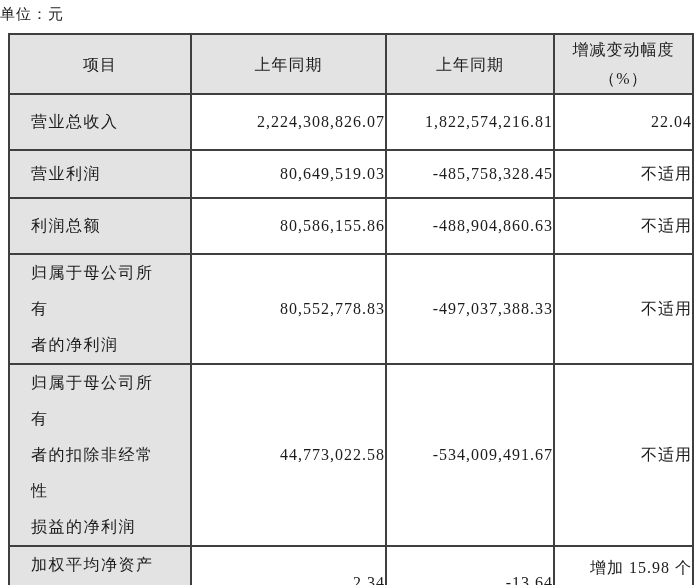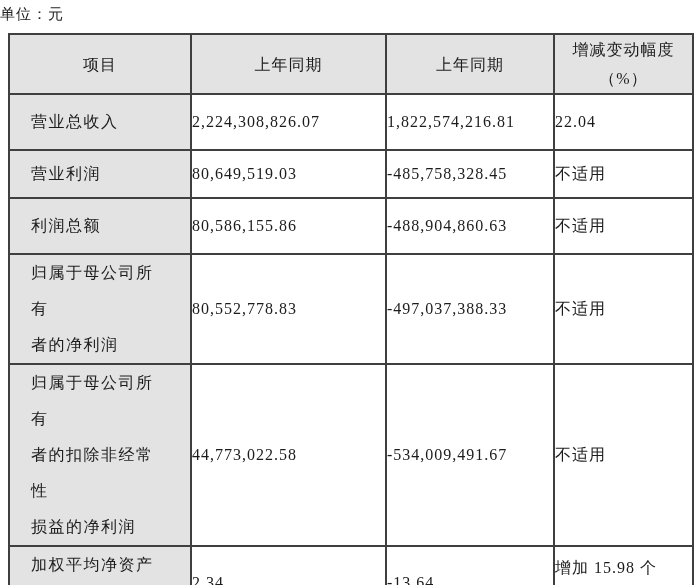--- a/index.html
+++ b/index.html
@@ -42,21 +42,21 @@
     letter-spacing: 1px;
   }
   .fin th {
     background: var(--header-bg);
     font-weight: normal;
     text-align: center;
     line-height: 29px;
   }
   .fin td {
     background: #ffffff;
-    text-align: left;
+    text-align: right;
     line-height: 30px;
   }
   .fin td.label {
     background: var(--label-bg);
     text-align: left;
     padding-left: 21px;
     padding-right: 20px;
     line-height: 36px;
     letter-spacing: 1.5px;
   }

